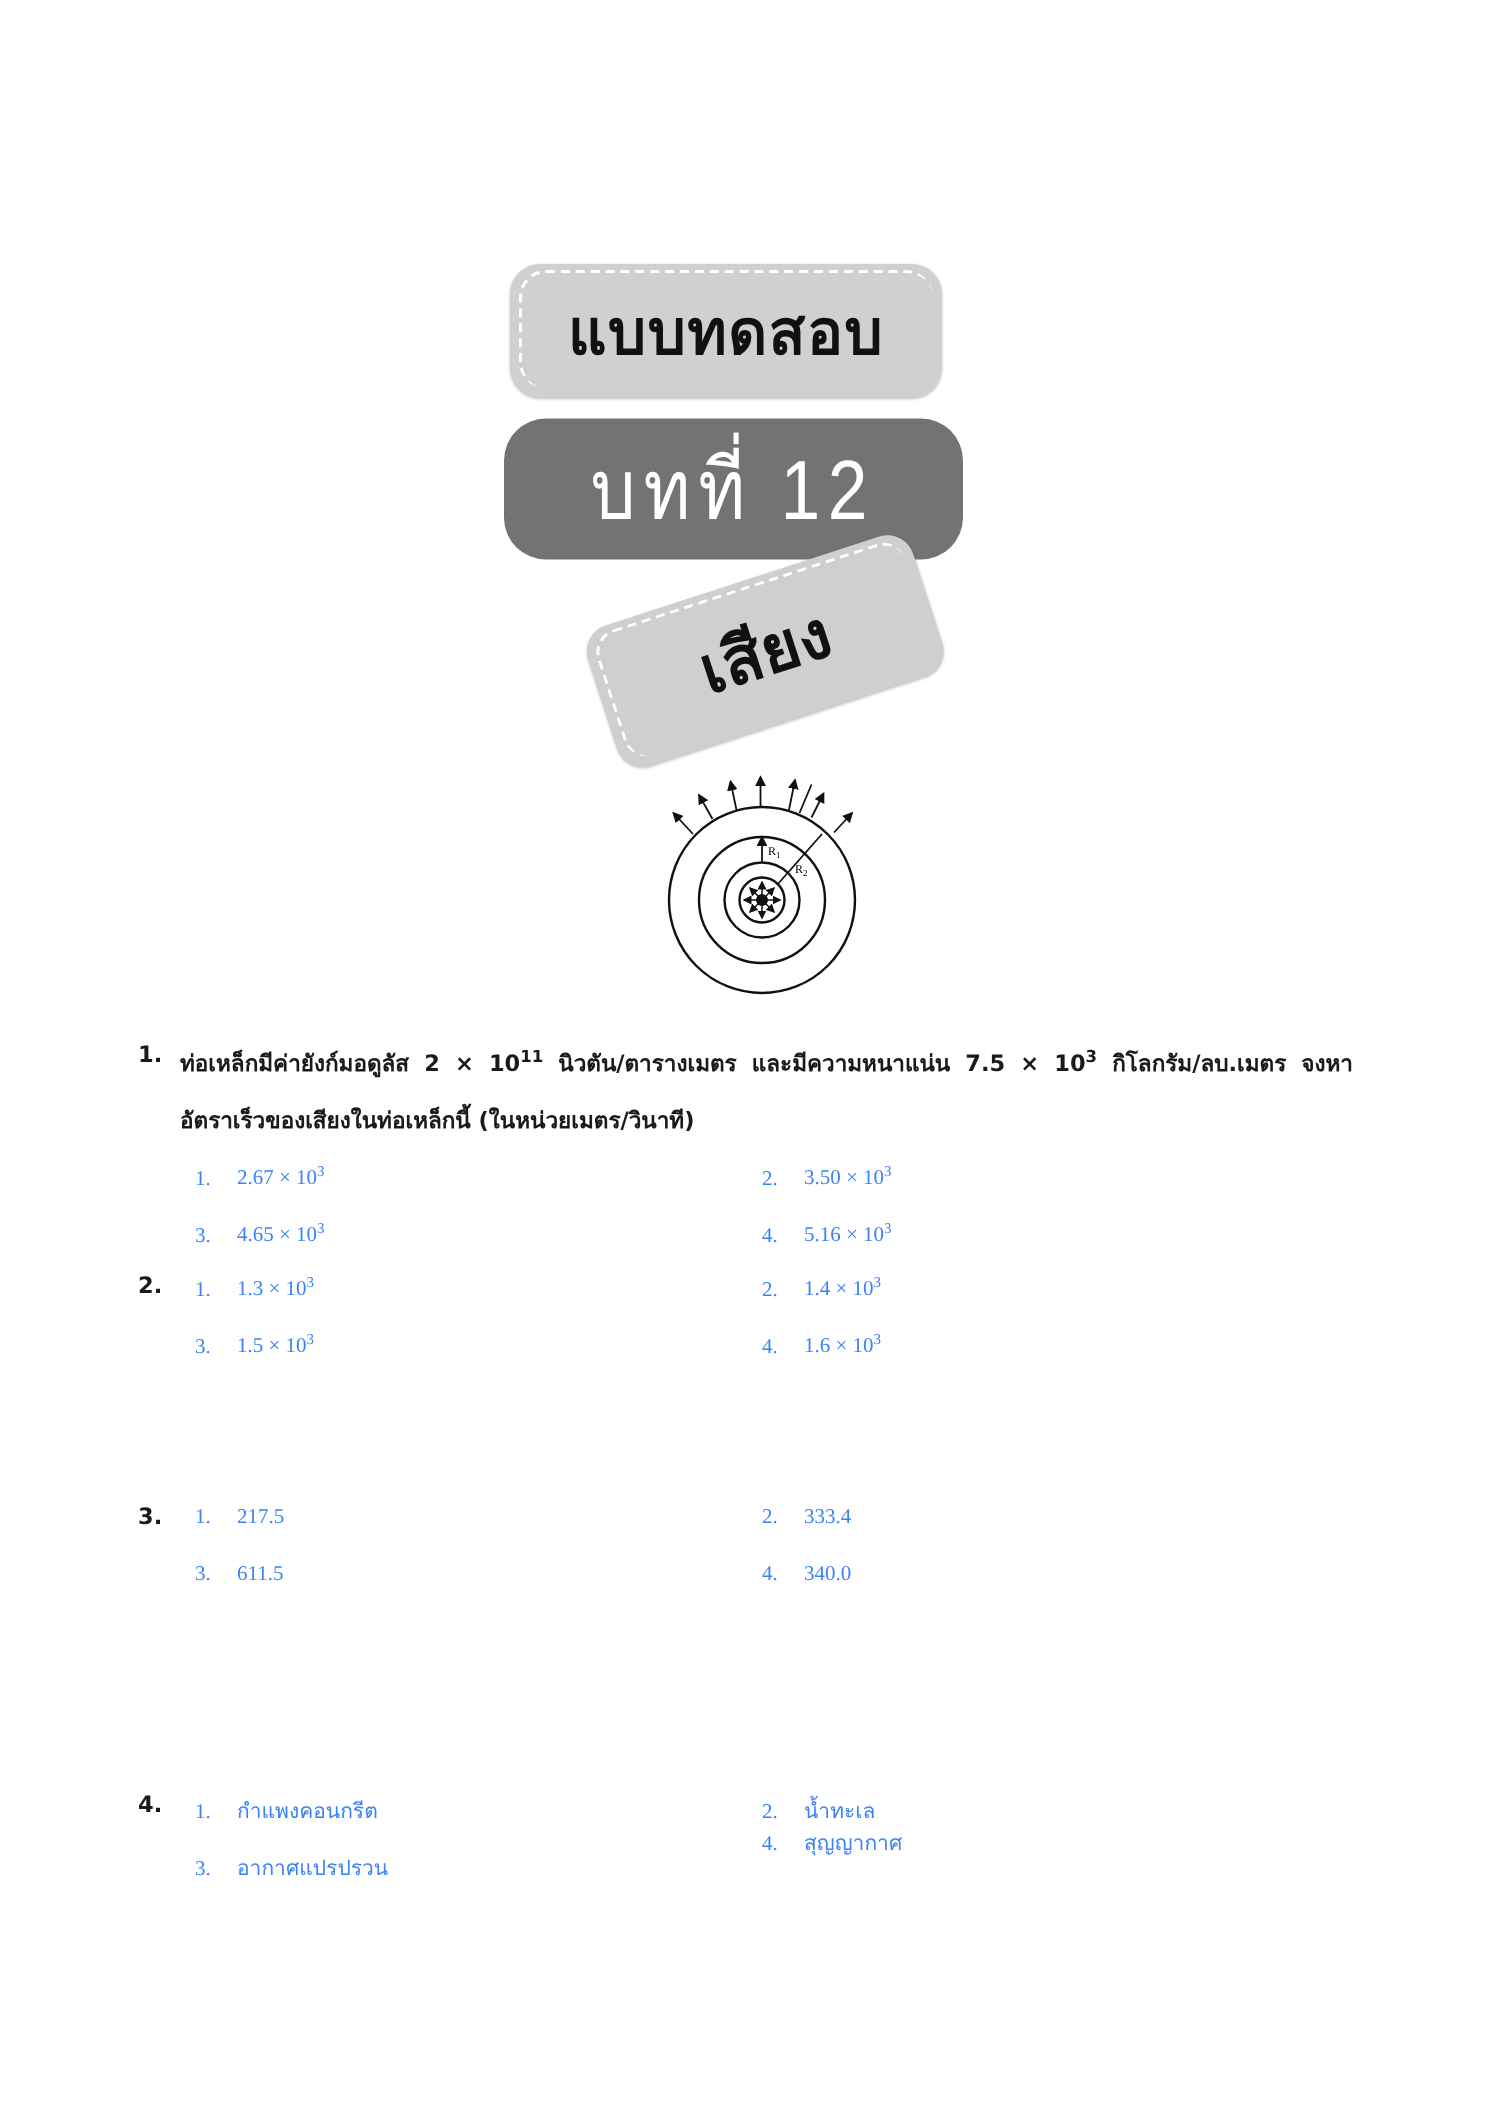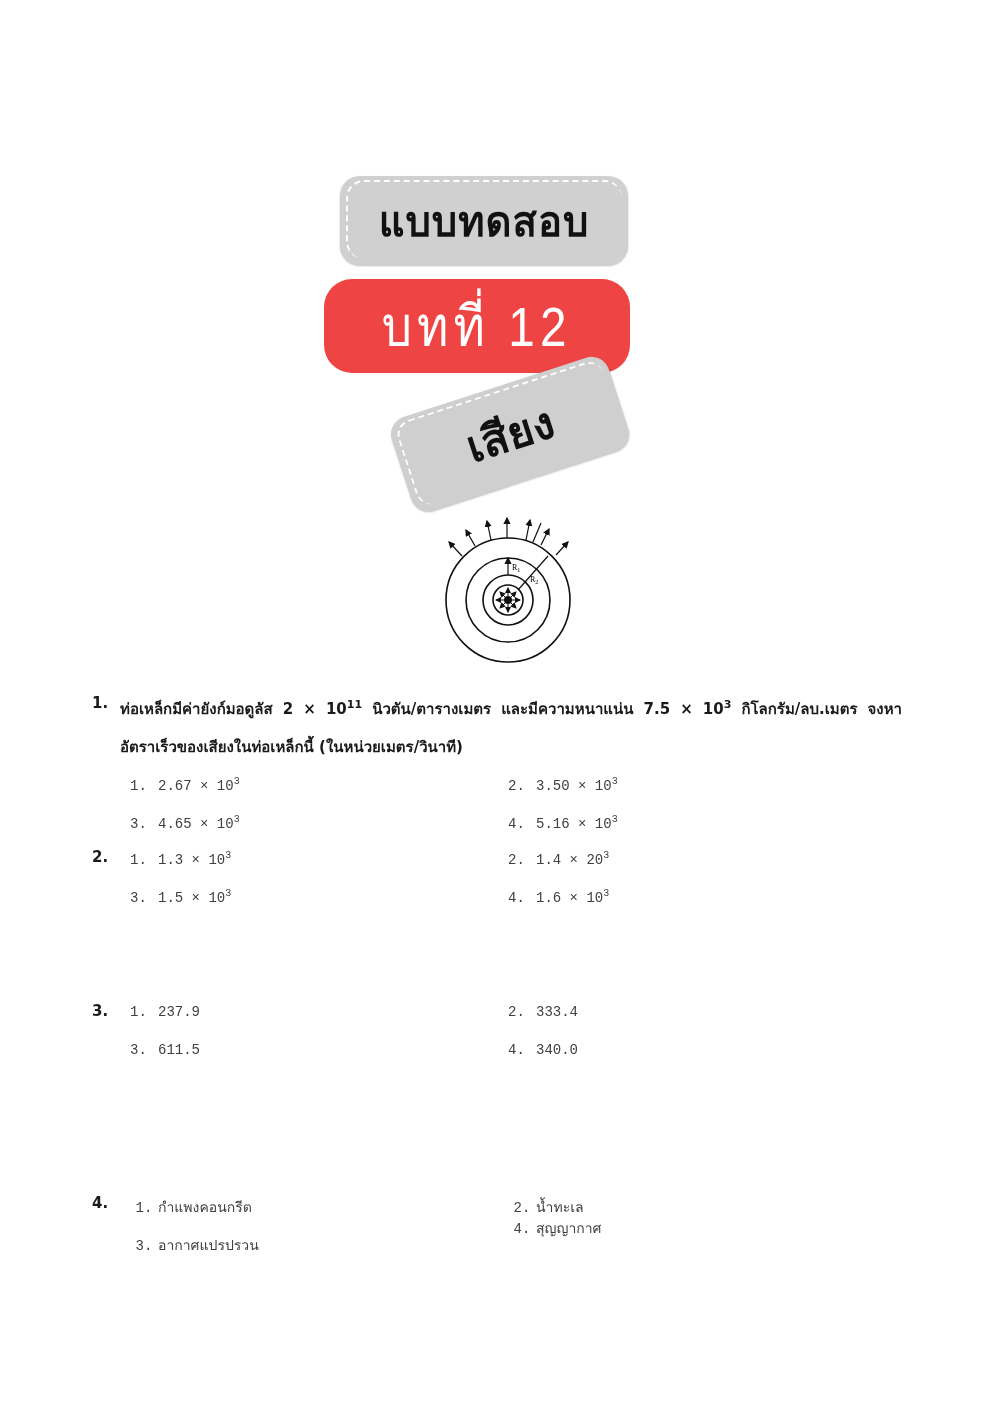--- a/index.html
+++ b/index.html
@@ -3,35 +3,35 @@
 <meta charset="utf-8">
 <style>
   html, body { margin:0; padding:0; background:#ffffff; }
   body { width:992px; height:1404px; position:relative; overflow:hidden; font-family:"DejaVu Sans", sans-serif; color:#1a1a1a; }
 
   .title-box { position:absolute; display:flex; align-items:center; justify-content:center; }
   .box1 { left:340px; top:176px; width:288px; height:89px; background:#d0d0d0; border-radius:20px; box-shadow:0 1px 2px rgba(0,0,0,0.25); }
   .box1::before { content:""; position:absolute; left:6px; top:4px; right:6px; bottom:6px; border-top:2px dashed #ffffff; border-left:2px dashed #ffffff; border-radius:18px; }
   .box1 span { font-size:40px; font-weight:900; color:#111; letter-spacing:1px; transform:scaleY(1.05); }
 
-  .box2 { left:324px; top:279px; width:306px; height:94px; background:#ef4444; border-radius:28px; }
+  .box2 { left:336px; top:279px; width:306px; height:94px; background:#737373; border-radius:28px; }
   .box2 span { font-size:56px; font-weight:400; color:#fff; font-family:"Liberation Sans", sans-serif; letter-spacing:6px; transform:scaleX(0.85); }
 
   .box3 { left:396px; top:385px; width:228px; height:98px; background:#cfcfcf; border-radius:18px; transform:rotate(-18deg); box-shadow:0 1px 2px rgba(0,0,0,0.25); }
   .box3::before { content:""; position:absolute; left:6px; top:4px; right:6px; bottom:6px; border-top:2px dashed #ffffff; border-left:2px dashed #ffffff; border-radius:16px; }
   .box3 span { font-size:44px; font-weight:900; color:#111; }
 
   .diagram { position:absolute; left:430px; top:510px; width:160px; height:160px; }
 
   .q { position:absolute; left:92px; width:810px; }
   .q-num { position:absolute; left:0; top:0; font-weight:bold; font-size:15px; }
   .q-text { margin-left:28px; font-weight:bold; font-size:15px; line-height:38px; text-align:justify; }
   .q-text sup { font-size:11px; }
   .opts { position:relative; margin-left:38px; }
-  .opt { position:absolute; font-size:14px; color:#404040; font-family:Liberation Mono, monospace; }
+  .opt { position:absolute; font-size:14px; color:#3b82f6; font-family:Liberation Serif, serif; }
   .opt sup { font-size:10px; }
   .opt .n { display:inline-block; width:28px; }
   .col1 { left:0; }
   .col2 { left:378px; }
 </style>
 </head>
 <body>
 
 <div class="title-box box1">
   <span style="position:relative">แบบทดสอบ</span>
@@ -90,37 +90,37 @@
     <div class="opt col2" style="top:10px"><span class="n">2.</span><span>3.50 × 10</span><sup>3</sup></div>
     <div class="opt col1" style="top:48px"><span class="n">3.</span><span>4.65 × 10</span><sup>3</sup></div>
     <div class="opt col2" style="top:48px"><span class="n">4.</span><span>5.16 × 10</span><sup>3</sup></div>
   </div>
 </div>
 
 <div class="q" style="top:840px;">
   <span class="q-num" style="top:8px">2.</span>
   <div class="opts" style="height:78px;">
     <div class="opt col1" style="top:10px"><span class="n">1.</span><span>1.3 × 10</span><sup>3</sup></div>
-    <div class="opt col2" style="top:10px"><span class="n">2.</span><span>1.4 × 20</span><sup>3</sup></div>
+    <div class="opt col2" style="top:10px"><span class="n">2.</span><span>1.4 × 10</span><sup>3</sup></div>
     <div class="opt col1" style="top:48px"><span class="n">3.</span><span>1.5 × 10</span><sup>3</sup></div>
     <div class="opt col2" style="top:48px"><span class="n">4.</span><span>1.6 × 10</span><sup>3</sup></div>
   </div>
 </div>
 
 <div class="q" style="top:994px;">
   <span class="q-num" style="top:8px">3.</span>
   <div class="opts" style="height:78px;">
-    <div class="opt col1" style="top:10px"><span class="n">1.</span><span>237.9</span></div>
+    <div class="opt col1" style="top:10px"><span class="n">1.</span><span>217.5</span></div>
     <div class="opt col2" style="top:10px"><span class="n">2.</span><span>333.4</span></div>
     <div class="opt col1" style="top:48px"><span class="n">3.</span><span>611.5</span></div>
     <div class="opt col2" style="top:48px"><span class="n">4.</span><span>340.0</span></div>
   </div>
 </div>
 
 <div class="q" style="top:1186px;">
   <span class="q-num" style="top:8px">4.</span>
-  <div class="opts" style="height:78px;text-align:center;">
+  <div class="opts" style="height:78px;">
     <div class="opt col1" style="top:10px"><span class="n">1.</span><span>กำแพงคอนกรีต</span></div>
     <div class="opt col2" style="top:10px"><span class="n">2.</span><span>น้ำทะเล</span></div>
     <div class="opt col1" style="top:48px"><span class="n">3.</span><span>อากาศแปรปรวน</span></div>
     <div class="opt col2" style="top:31px"><span class="n">4.</span><span>สุญญากาศ</span></div>
   </div>
 </div>
 
 </body></html>

